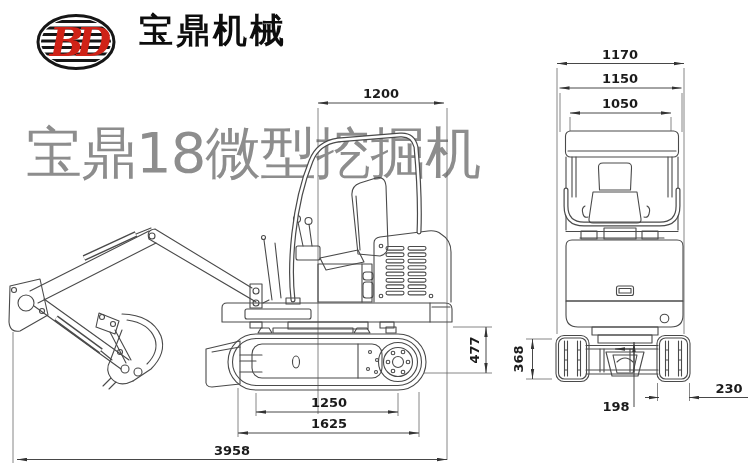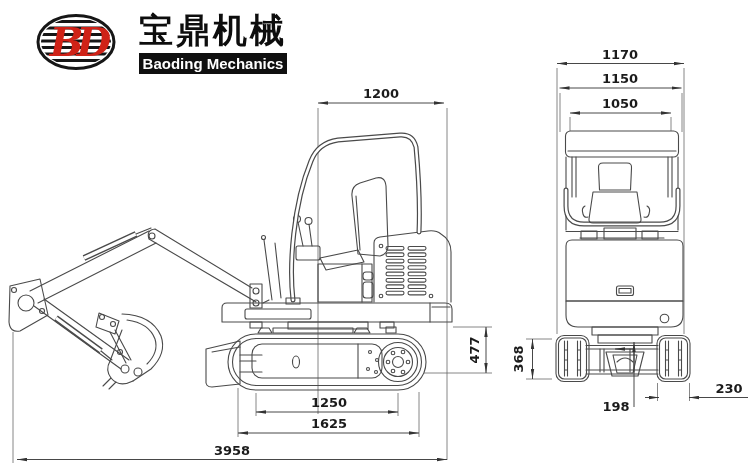--- a/index.html
+++ b/index.html
@@ -26,20 +26,21 @@
   .cylo{stroke:#4a4a4a;stroke-width:6;fill:none;stroke-linecap:butt;}
   .cyli{stroke:#ffffff;stroke-width:3.2;fill:none;stroke-linecap:butt;}
   .dim{font-family:"DejaVu Sans",sans-serif;font-size:13px;font-weight:600;fill:#1b1b1b;}
   .arrfill{fill:#333333;}
 </style>
 </head>
 <body>
 
 <div class="stage">
 
+  <div class="watermark">宝鼎18微型挖掘机</div>
 
   <div class="logo">
     <svg width="84" height="68" viewBox="0 0 84 68">
       <defs>
           <clipPath id="lgclip">
             <ellipse cx="42" cy="34" rx="35" ry="24"></ellipse>
           </clipPath>
         </defs>
       <ellipse cx="42" cy="34" rx="38" ry="26.5" fill="#ffffff" stroke="#161616" stroke-width="3"></ellipse>
       <g clip-path="url(#lgclip)">
@@ -48,21 +49,20 @@
         <rect x="4" y="25" width="76" height="3" fill="#161616"></rect>
         <rect x="4" y="31.5" width="76" height="3" fill="#161616"></rect>
         <rect x="4" y="38" width="76" height="3" fill="#161616"></rect>
         <rect x="4" y="44.5" width="76" height="3" fill="#161616"></rect>
         <rect x="4" y="51" width="76" height="3" fill="#161616"></rect>
       </g>
       <text x="43" y="48" text-anchor="middle" style="font-family:'DejaVu Serif',serif;font-style:italic;font-weight:700;font-size:40px;fill:#cf2217;letter-spacing:-7px;">BD</text>
     </svg>
     <div class="logo-right">
       <div class="brand-cn">宝鼎机械</div>
-      <div class="brand-banner">Baoding Mechanics</div>
     </div>
   </div>
 
   <svg class="draw" width="750" height="475" viewBox="0 0 750 475">
     <defs>
       <marker id="arr" viewBox="0 0 10 4" refX="10" refY="2" markerWidth="10" markerHeight="4" markerUnits="userSpaceOnUse" orient="auto-start-reverse">
         <path d="M10,2 L0,3.7 L0,0.3 Z" class="arrfill"></path>
       </marker>
     </defs>
 

